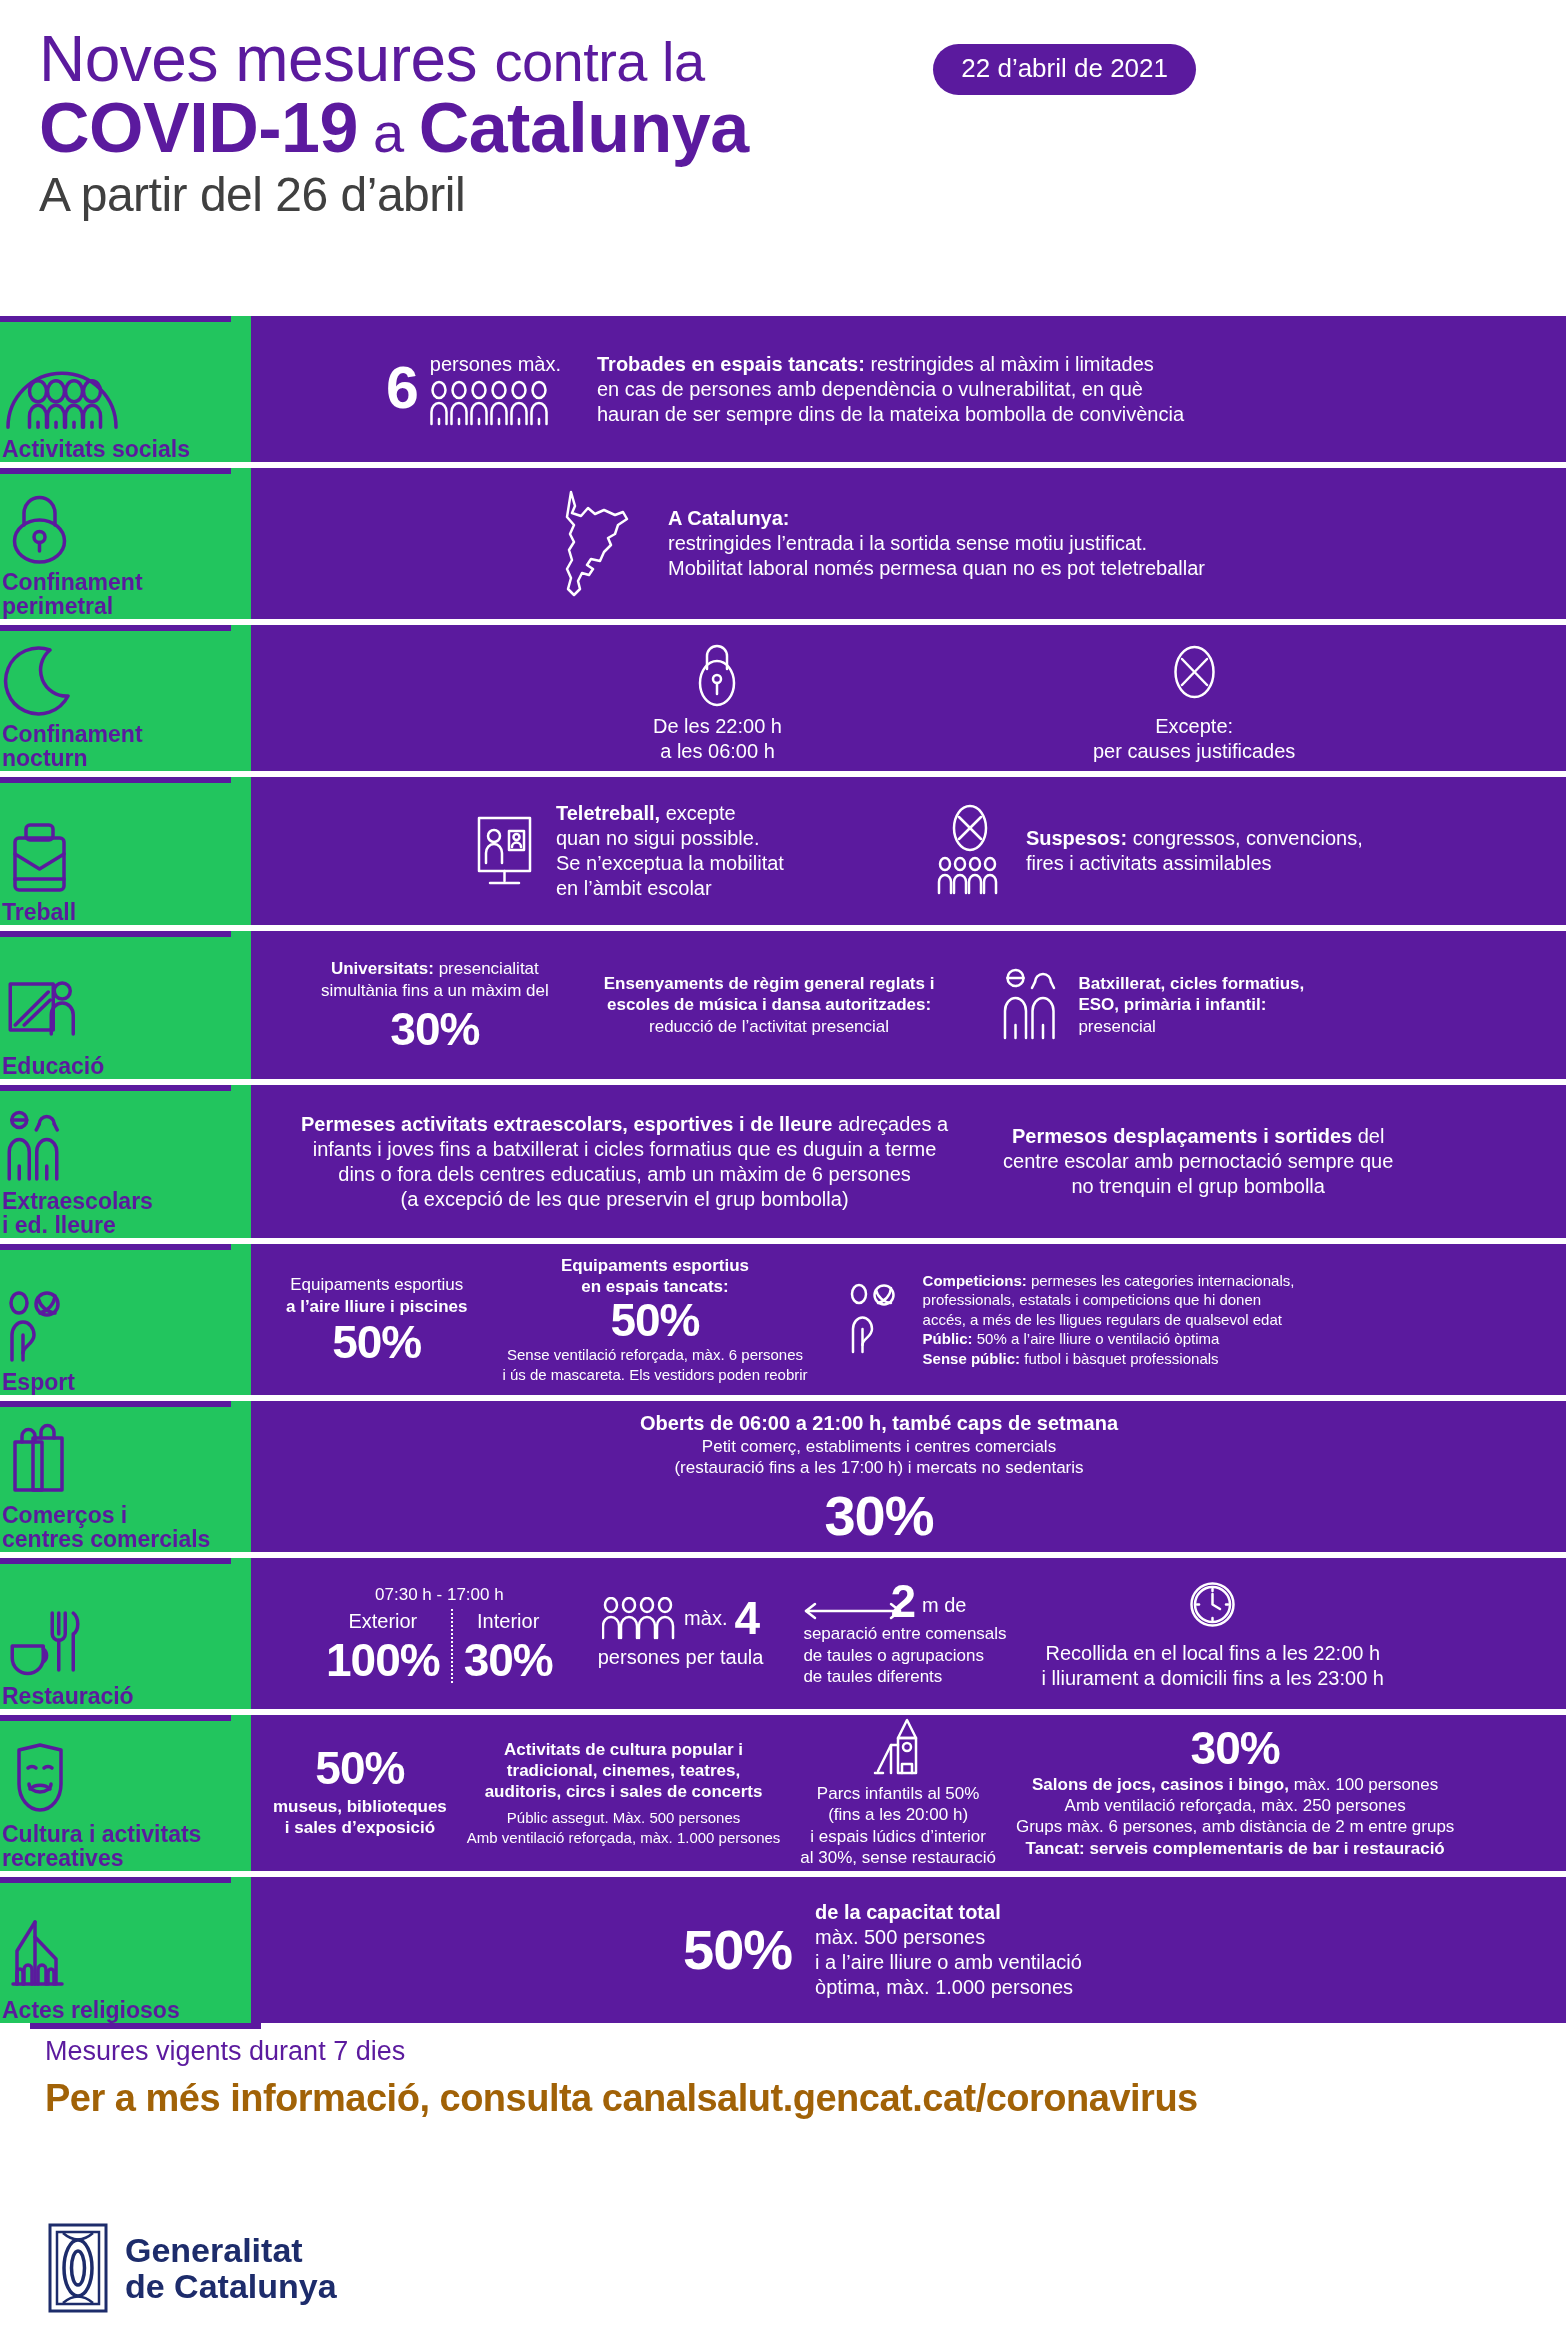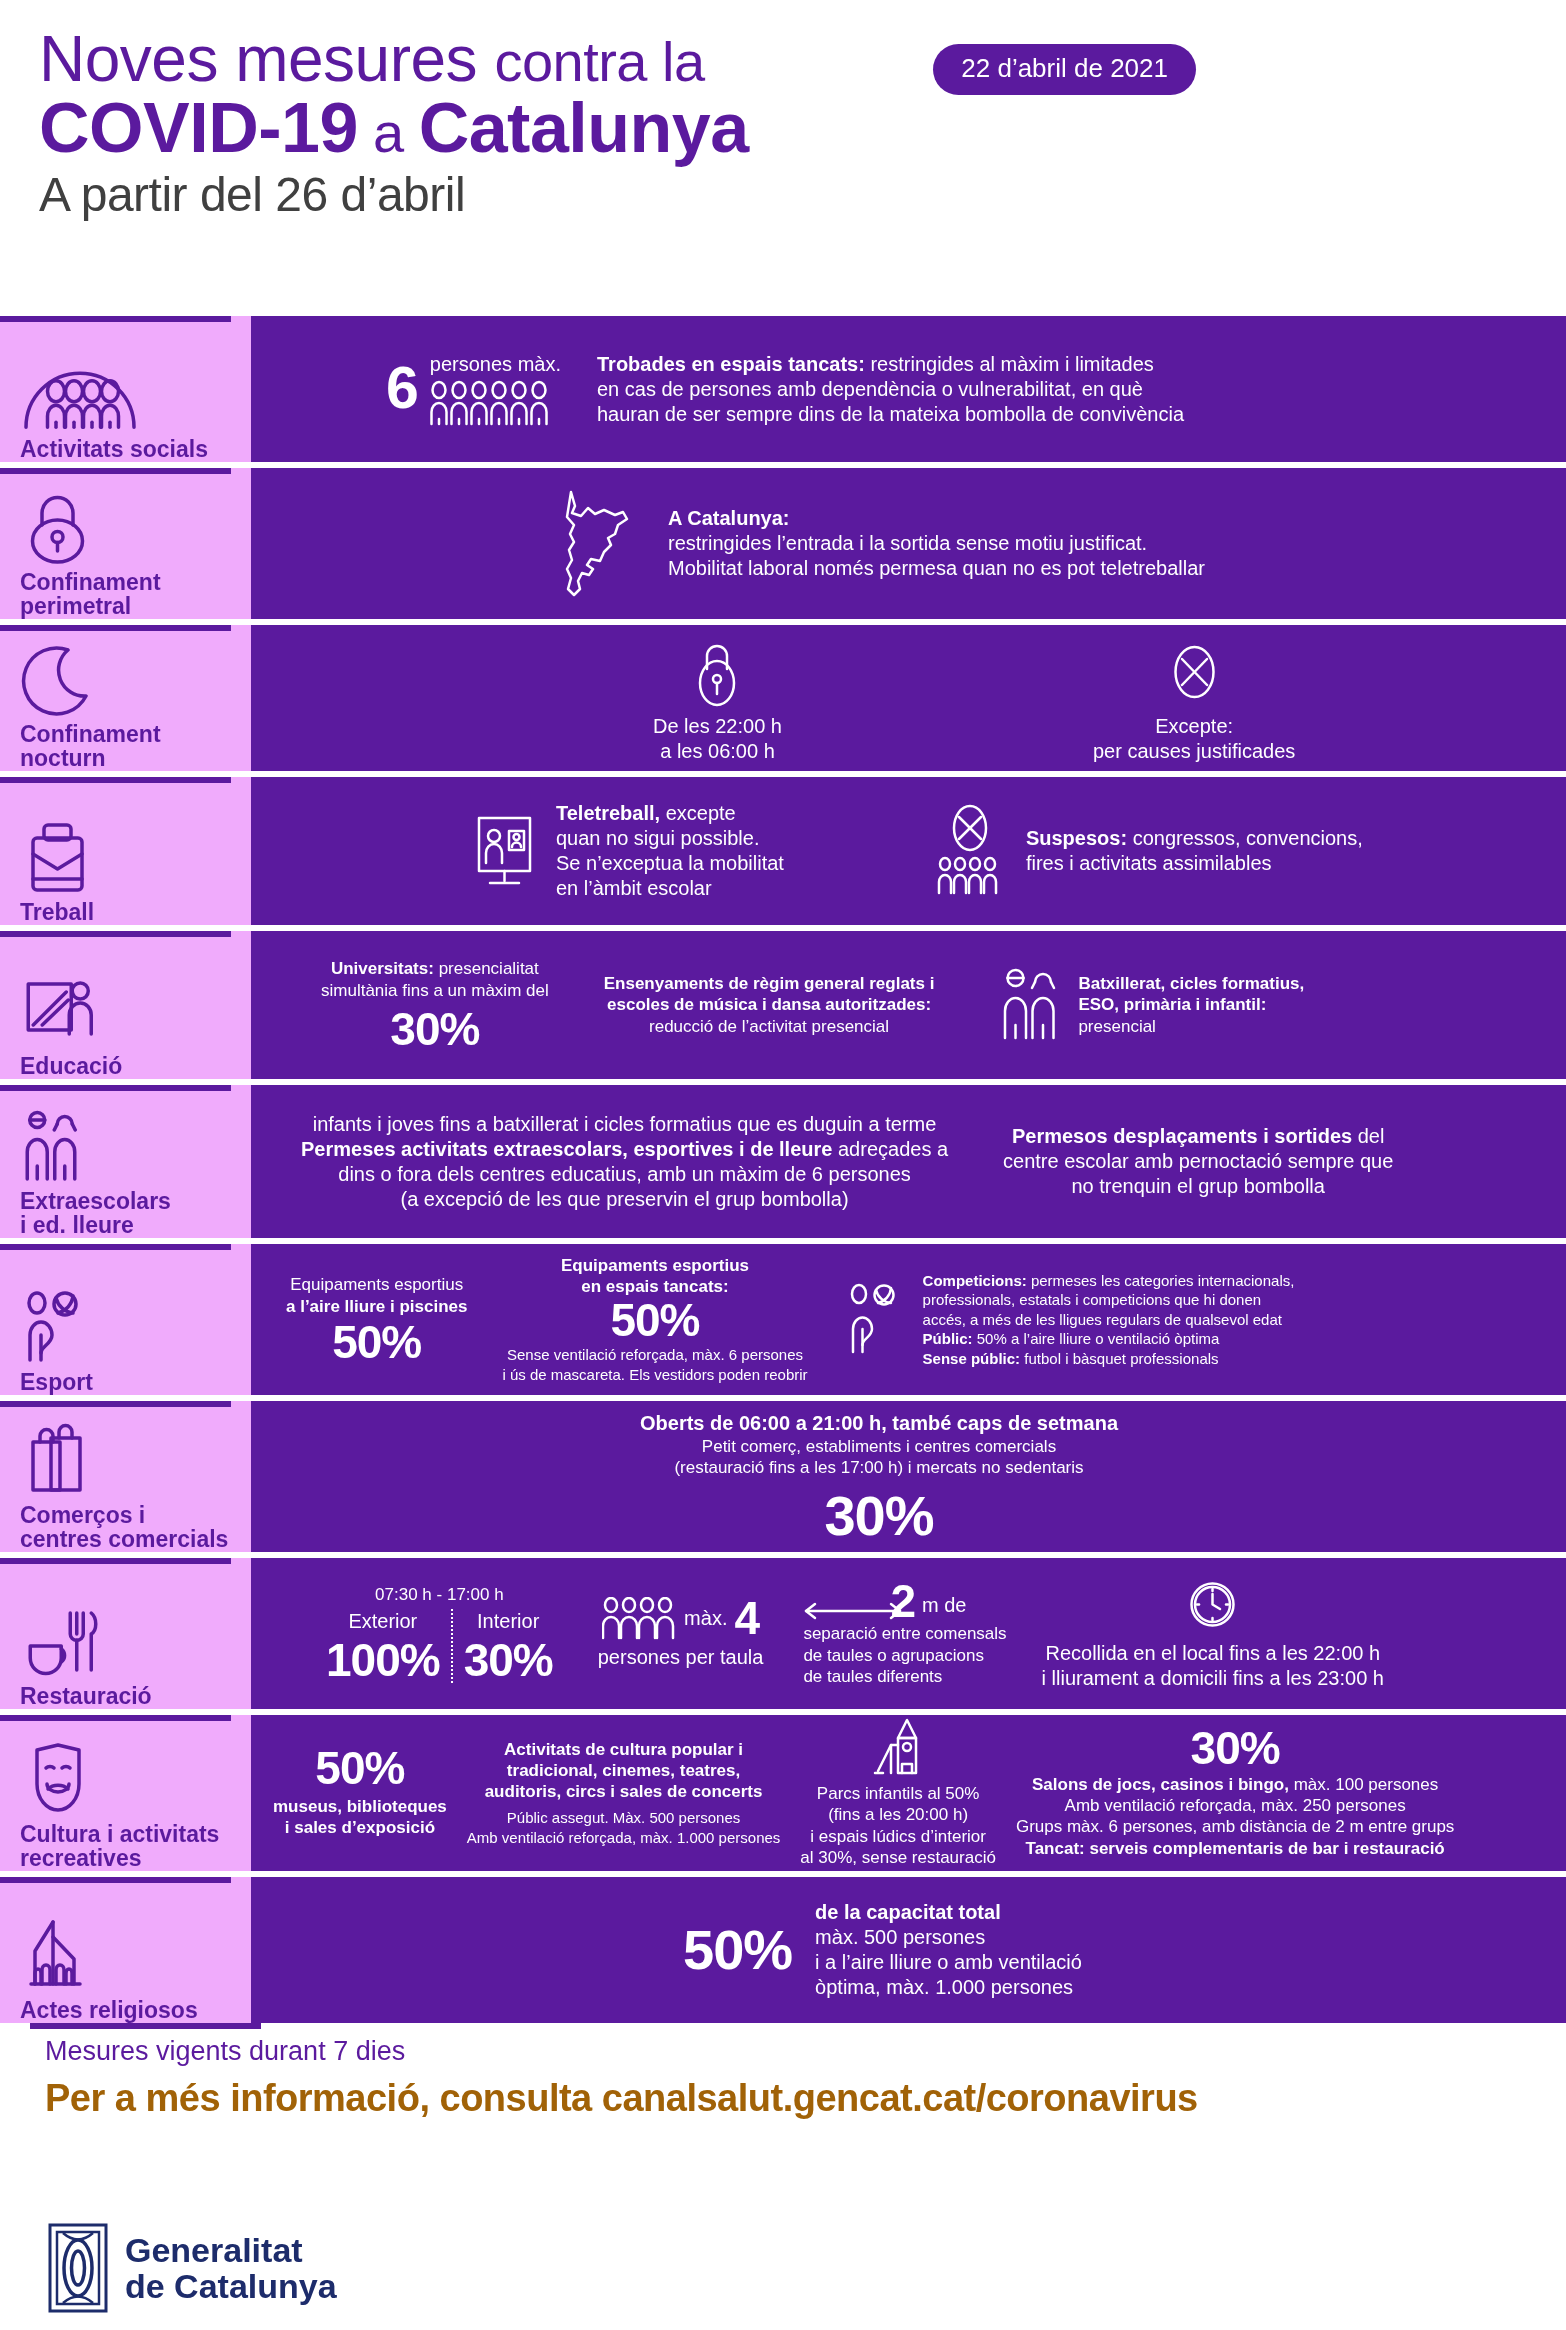--- a/index.html
+++ b/index.html
@@ -29,21 +29,21 @@
     transform:rotate(-90deg);transform-origin:left top;
     font-size:19px;font-weight:700;color:#5b1a9e;white-space:nowrap;
     letter-spacing:0.3px;
   }
 
   
   #rows{position:absolute;left:0;top:316px;width:1567px;}
   .row{position:relative;display:flex;}
   .cat{
     position:relative;width:251px;min-width:251px;box-sizing:border-box;
-    padding:9px 5px 0 20px;background:#f0abfc;
+    padding:9px 5px 0 2px;background:#22c55e;
   }
   .cat::before{
     content:"";position:absolute;left:0;top:0;width:231px;height:5.5px;background:#5b1a9e;
   }
   .cat-inner{display:flex;flex-direction:column;justify-content:flex-end;height:100%;padding-bottom:9px;}
   .cat-ico{height:75px;display:flex;align-items:flex-end;margin-bottom:7px;}
   .cat-label{font-size:23px;font-weight:700;line-height:1.04;color:#5b1a9e;}
   .panel{
     flex:1;background:#5b1a9e;color:#fff;position:relative;
     display:flex;align-items:center;box-sizing:border-box;
@@ -352,22 +352,22 @@
           </svg>
         </div>
         <div class="cat-label">
           <div>Extraescolars</div>
           <div>i ed. lleure</div>
         </div>
       </div>
     </div>
     <div class="panel">
       <div class="ctr" style="margin-left:30px;">
+        <div class="txt"><b>Permeses activitats extraescolars, esportives i de lleure</b><span> adreçades a</span></div>
         <div class="txt">infants i joves fins a batxillerat i cicles formatius que es duguin a terme</div>
-        <div class="txt"><b>Permeses activitats extraescolars, esportives i de lleure</b><span> adreçades a</span></div>
         <div class="txt">dins o fora dels centres educatius, amb un màxim de 6 persones</div>
         <div class="txt">(a excepció de les que preservin el grup bombolla)</div>
       </div>
       <div class="ctr" style="margin-left:55px;">
         <div class="txt"><b>Permesos desplaçaments i sortides</b><span> del</span></div>
         <div class="txt">centre escolar amb pernoctació sempre que</div>
         <div class="txt">no trenquin el grup bombolla</div>
       </div>
     </div>
   </div>

